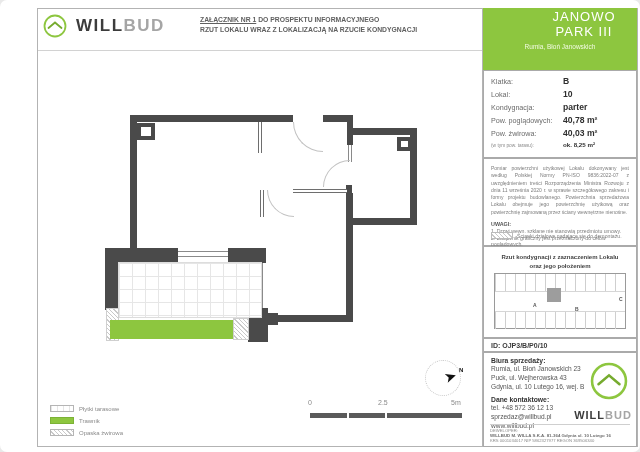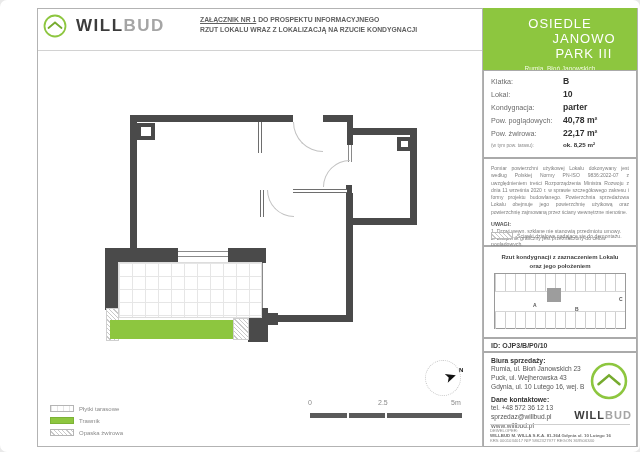--- a/index.html
+++ b/index.html
@@ -163,21 +163,20 @@
   <div class="scale-bar" style="left:310px;top:413px;width:152px;">
     <div class="scale-gap" style="left:37px;"></div>
     <div class="scale-gap" style="left:75px;"></div>
   </div>
 
   <div class="compass-circle" style="left:425px;top:360px;"></div>
   <span class="compass-arrow" style="left:445px;top:369px;">➤</span>
   <span class="compass-n" style="left:459px;top:367px;">N</span>
 
   <div class="side-box green-box" style="top:8px;height:62px;">
-    <div class="t1">OSIEDLE</div>
     <div class="t2">JANOWO PARK III</div>
     <div class="loc">Rumia, Błoń Janowskich</div>
   </div>
 
   <div class="side-box" style="top:70px;height:88px;padding-top:5px;">
     <div class="spec-row">
       <span class="spec-label">Klatka:</span>
       <span class="spec-value">B</span>
     </div>
     <div class="spec-row">
@@ -187,21 +186,21 @@
     <div class="spec-row">
       <span class="spec-label">Kondygnacja:</span>
       <span class="spec-value">parter</span>
     </div>
     <div class="spec-row">
       <span class="spec-label">Pow. poglądowych:</span>
       <span class="spec-value">40,78 m²</span>
     </div>
     <div class="spec-row">
       <span class="spec-label">Pow. żwirowa:</span>
-      <span class="spec-value">22,17 m²</span>
+      <span class="spec-value">40,03 m²</span>
     </div>
     <div class="spec-sub">
       <span class="spec-sublabel">(w tym pow. tarasu):</span>
       <span class="spec-subvalue">ok. 8,25 m²</span>
     </div>
   </div>
 
   <div class="side-box" style="top:158px;height:88px;">
     <div class="disclaimer">Pomiar powierzchni użytkowej Lokalu dokonywany jest według Polskiej Normy PN-ISO 9836:2022-07 z uwzględnieniem treści Rozporządzenia Ministra Rozwoju z dnia 11 września 2020 r. w sprawie szczegółowego zakresu i formy projektu budowlanego. Powierzchnia sprzedażowa Lokalu obejmuje jego powierzchnię użytkową oraz powierzchnię zajmowaną przez ściany wewnętrzne nienośne.</div>
     <div class="uwagi-title">UWAGI:</div>

